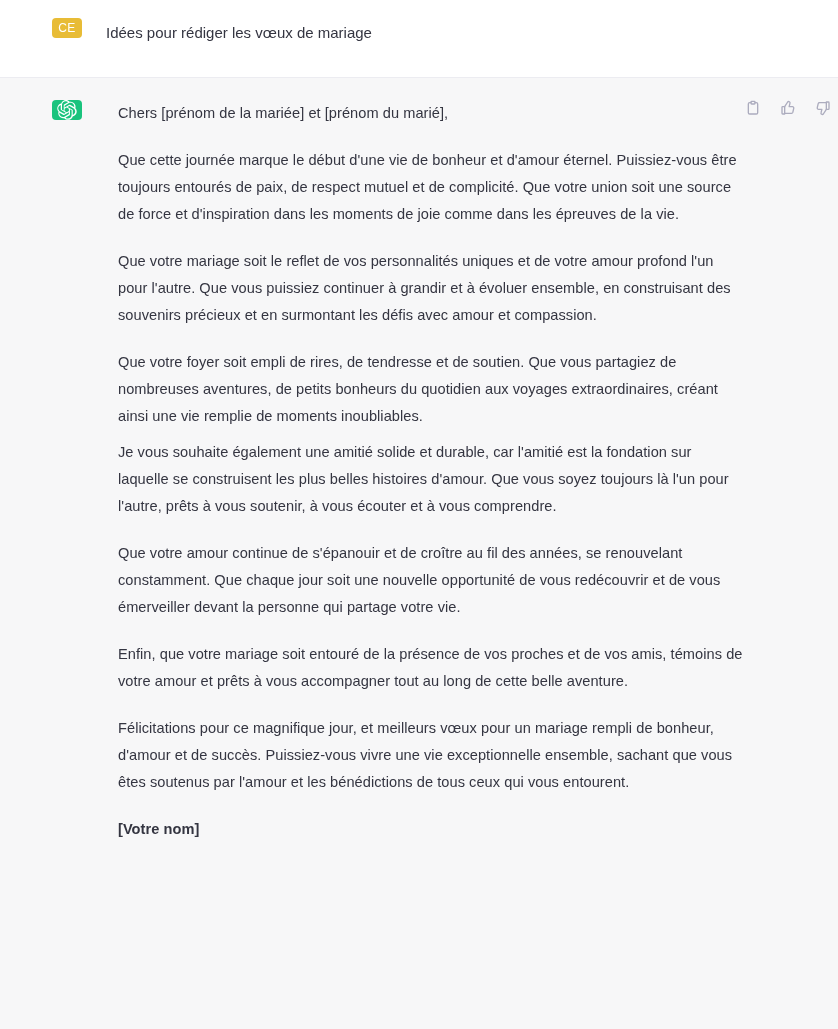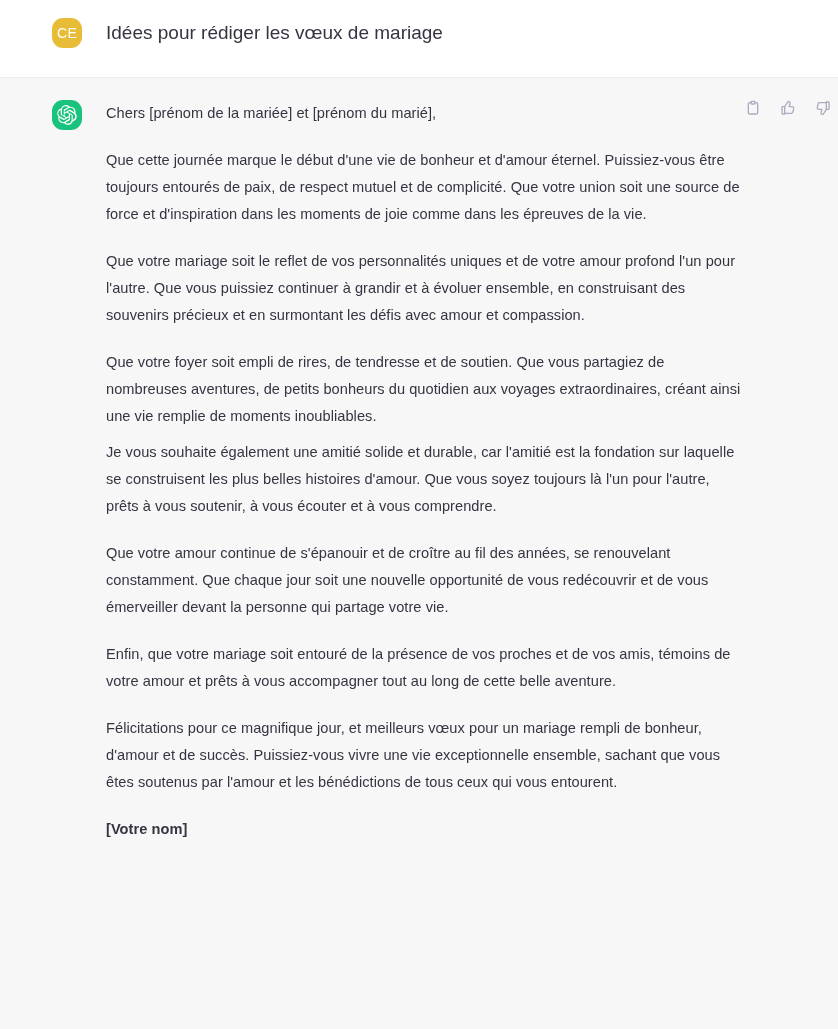--- a/index.html
+++ b/index.html
@@ -32,47 +32,47 @@
     height: 78px;
   }
   .title-inner {
     display: flex;
     align-items: flex-start;
     padding-left: 52px;
     padding-right: 52px;
   }
   .avatar {
     width: 30px;
-    height: 30px;
-    border-radius: 11px;
+    height: 20px;
+    border-radius: 4px;
     flex: 0 0 30px;
     display: flex;
     align-items: center;
     justify-content: center;
-    font-size: 14px;
+    font-size: 12px;
     letter-spacing: 0.3px;
     color: #ffffff;
     font-weight: 400;
     user-select: none;
   }
   .avatar.user {
     background: #e8bc36;
   }
   .avatar.assistant {
     background: #19c37d;
     position: relative;
   }
   .avatar.assistant svg {
     width: 20px;
     height: 20px;
     display: block;
   }
   .title-text {
     margin-left: 24px;
-    font-size: 19px;
+    font-size: 15px;
     line-height: 30px;
     color: #343541;
     white-space: nowrap;
   }
 
   
   .assistant-row {
     background: #f7f7f8;
     box-sizing: border-box;
     padding: 22px 0 24px 0;
@@ -87,21 +87,21 @@
     position: relative;
   }
   .msg-body {
     margin-left: 24px;
     width: 640px;
     font-size: 14.6px;
     line-height: 27px;
     color: #343541;
   }
   .msg-body p {
-    margin: 0 0 20px 0;
+    margin: 0 0 20px 12px;
     letter-spacing: 0.05px;
   }
   .msg-body p.tight {
     margin-bottom: 9px;
   }
   .msg-body p.last {
     margin-bottom: 0;
     font-weight: bold;
   }
 

